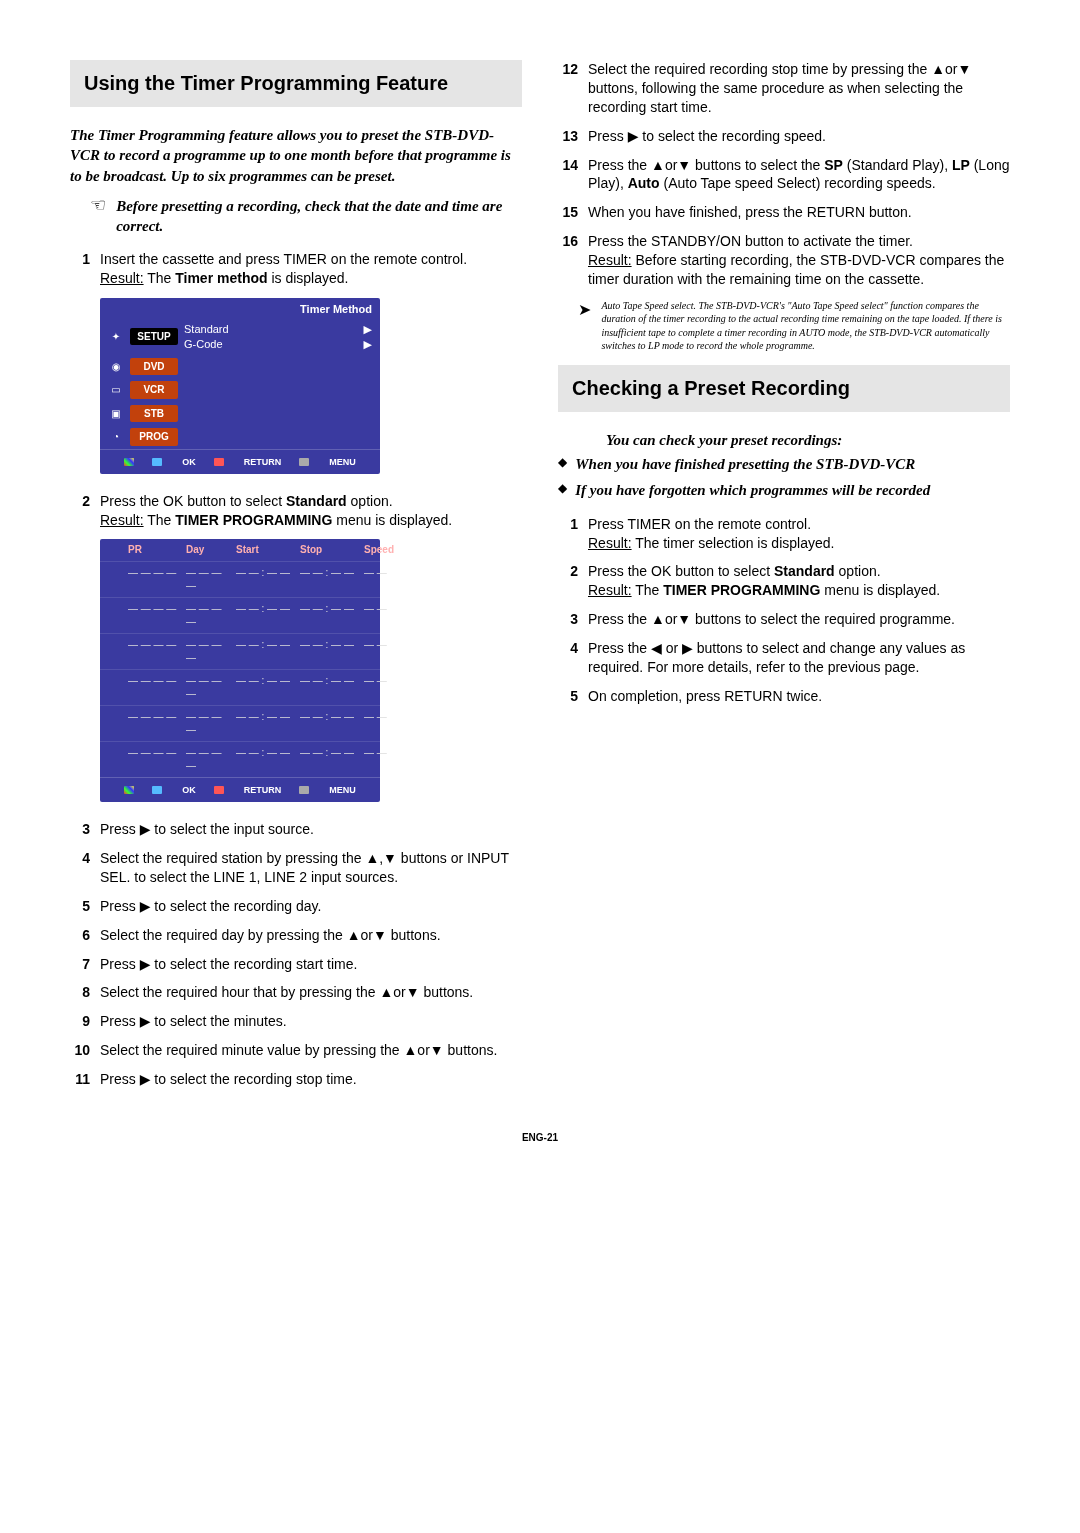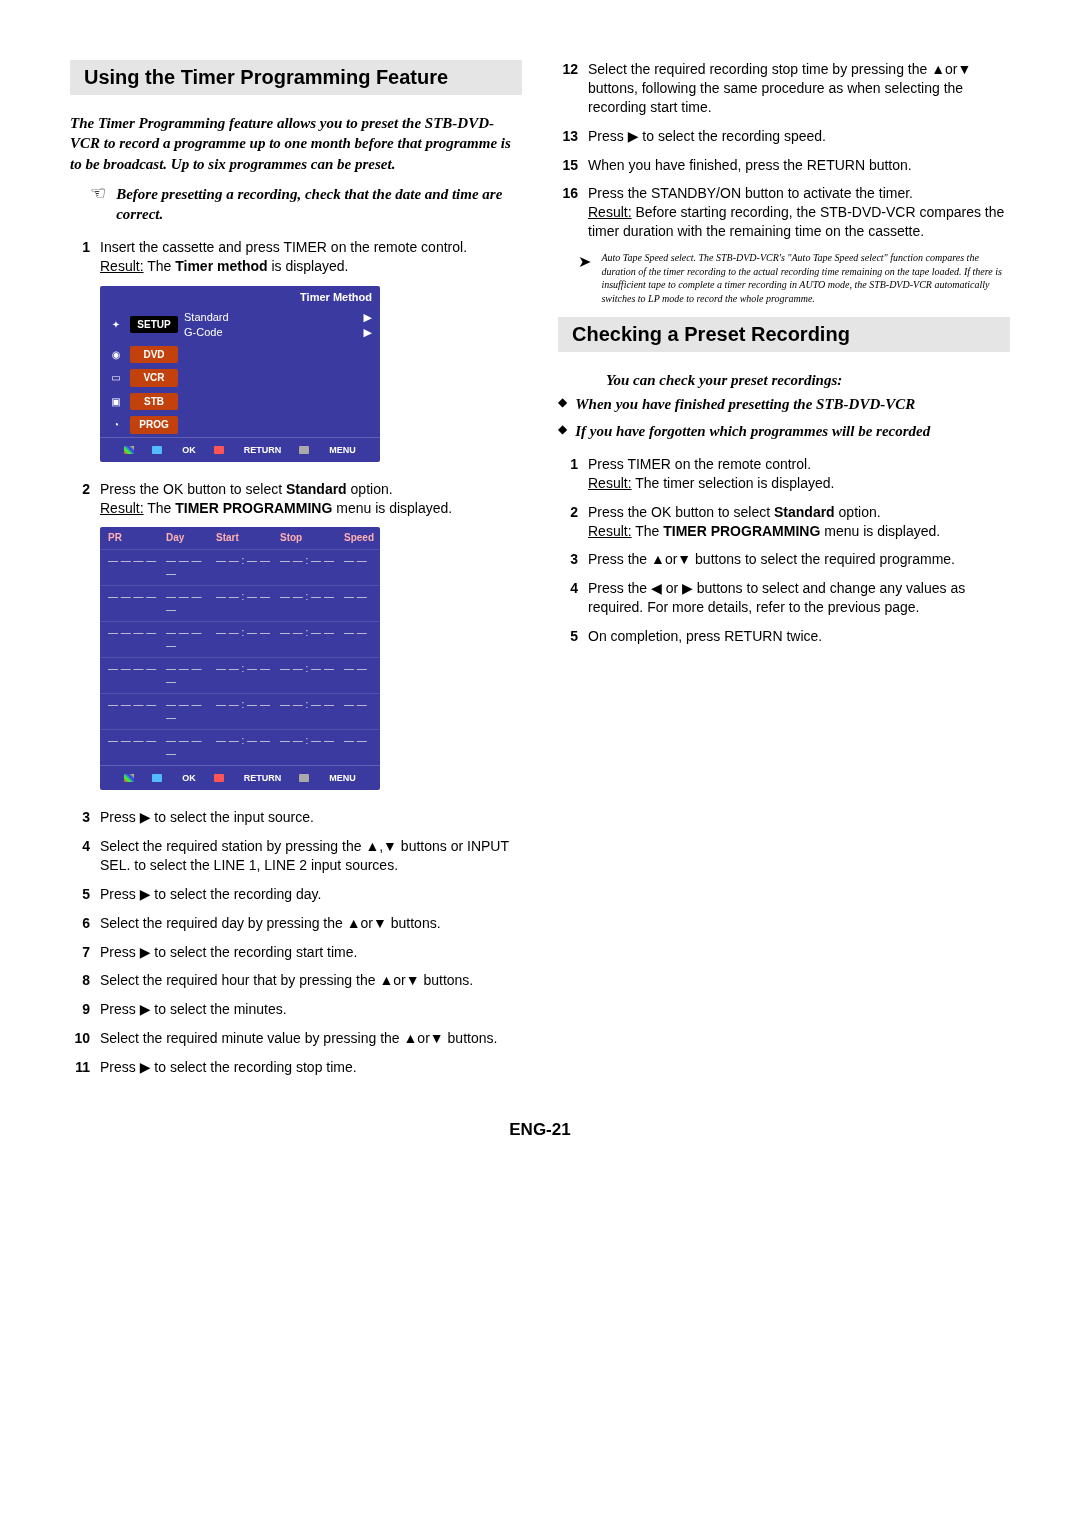--- a/index.html
+++ b/index.html
@@ -14,21 +14,21 @@
   .two-col {
     display: flex;
     gap: 36px;
   }
   .col {
     flex: 1;
     min-width: 0;
   }
   .section-heading {
     background: #e5e5e5;
-    padding: 4px 14px;
+    padding: 10px 14px;
     font-weight: bold;
     font-size: 20px;
     margin-bottom: 18px;
   }
   .intro-italic {
     font-style: italic;
     font-weight: bold;
     font-family: "Times New Roman", serif;
     font-size: 15px;
     margin-bottom: 10px;
@@ -121,21 +121,21 @@
   }
   .osd-footer span { display:flex; align-items:center; gap:20px; }
   .fk { display:inline-block; width:10px; height:8px; border-radius:1px; }
   .fk-move{ background: linear-gradient(45deg,#f33,#3f3,#33f,#ff3); }
   .fk-ok{ background:#5bf; }
   .fk-ret{ background:#f55; }
   .fk-menu{ background:#aaa; }
   .osd2-header, .osd2-row {
     display:grid;
     grid-template-columns: 50px 42px 56px 56px 44px;
-    padding: 4px 8px;
+    padding: 4px 28px;
     gap: 8px;
     font-size: 10px;
   }
   .osd2-header { font-weight:bold; color:#ffb0b0;}
   .osd2-row { color:#ddd; border-top:1px solid rgba(255,255,255,0.12);}
   .arrow-note {
     display:flex;
     gap:10px;
     margin: 6px 0 12px 20px;
   }
@@ -161,21 +161,21 @@
   .diamond-text{
     font-style: italic;
     font-weight:bold;
     font-family: "Times New Roman", serif;
     font-size: 15px;
   }
   .footer-page{
     text-align:center;
     margin-top:32px;
     font-weight:bold;
-    font-size:17px;
+    font-size:10px;
   }
   b{font-weight:bold;}
   .play-arrow{ font-size:11px; color:#fff;}
 </style>
 </head>
 <body>
 
 <div class="two-col">
 
   <div class="col">
@@ -372,20 +372,26 @@
     <ol class="steps">
       <li>
           <span class="step-num">12</span>
           <div class="step-body">Select the required recording stop time by pressing the ▲or▼ buttons, following the same procedure as when selecting the recording start time.</div>
         </li>
       <li>
           <span class="step-num">13</span>
           <div class="step-body">Press  ▶ to select the recording speed.</div>
         </li>
       <li>
+          <span class="step-num">14</span>
+          <div class="step-body">
+        <span>Press the ▲or▼ buttons to select the </span><b>SP</b><span> (Standard Play), </span><b>LP</b><span> (Long Play), </span><b>Auto</b><span> (Auto Tape speed Select) recording speeds.</span>
+      </div>
+        </li>
+      <li>
           <span class="step-num">15</span>
           <div class="step-body">When you have finished, press the RETURN button.</div>
         </li>
       <li>
           <span class="step-num">16</span>
           <div class="step-body">
         <span>Press the STANDBY/ON button to activate the timer.</span><br>
         <span class="result-label">Result:</span><span>  Before starting recording, the STB-DVD-VCR compares the timer duration with the remaining time on the cassette.</span>
       </div>
         </li>

